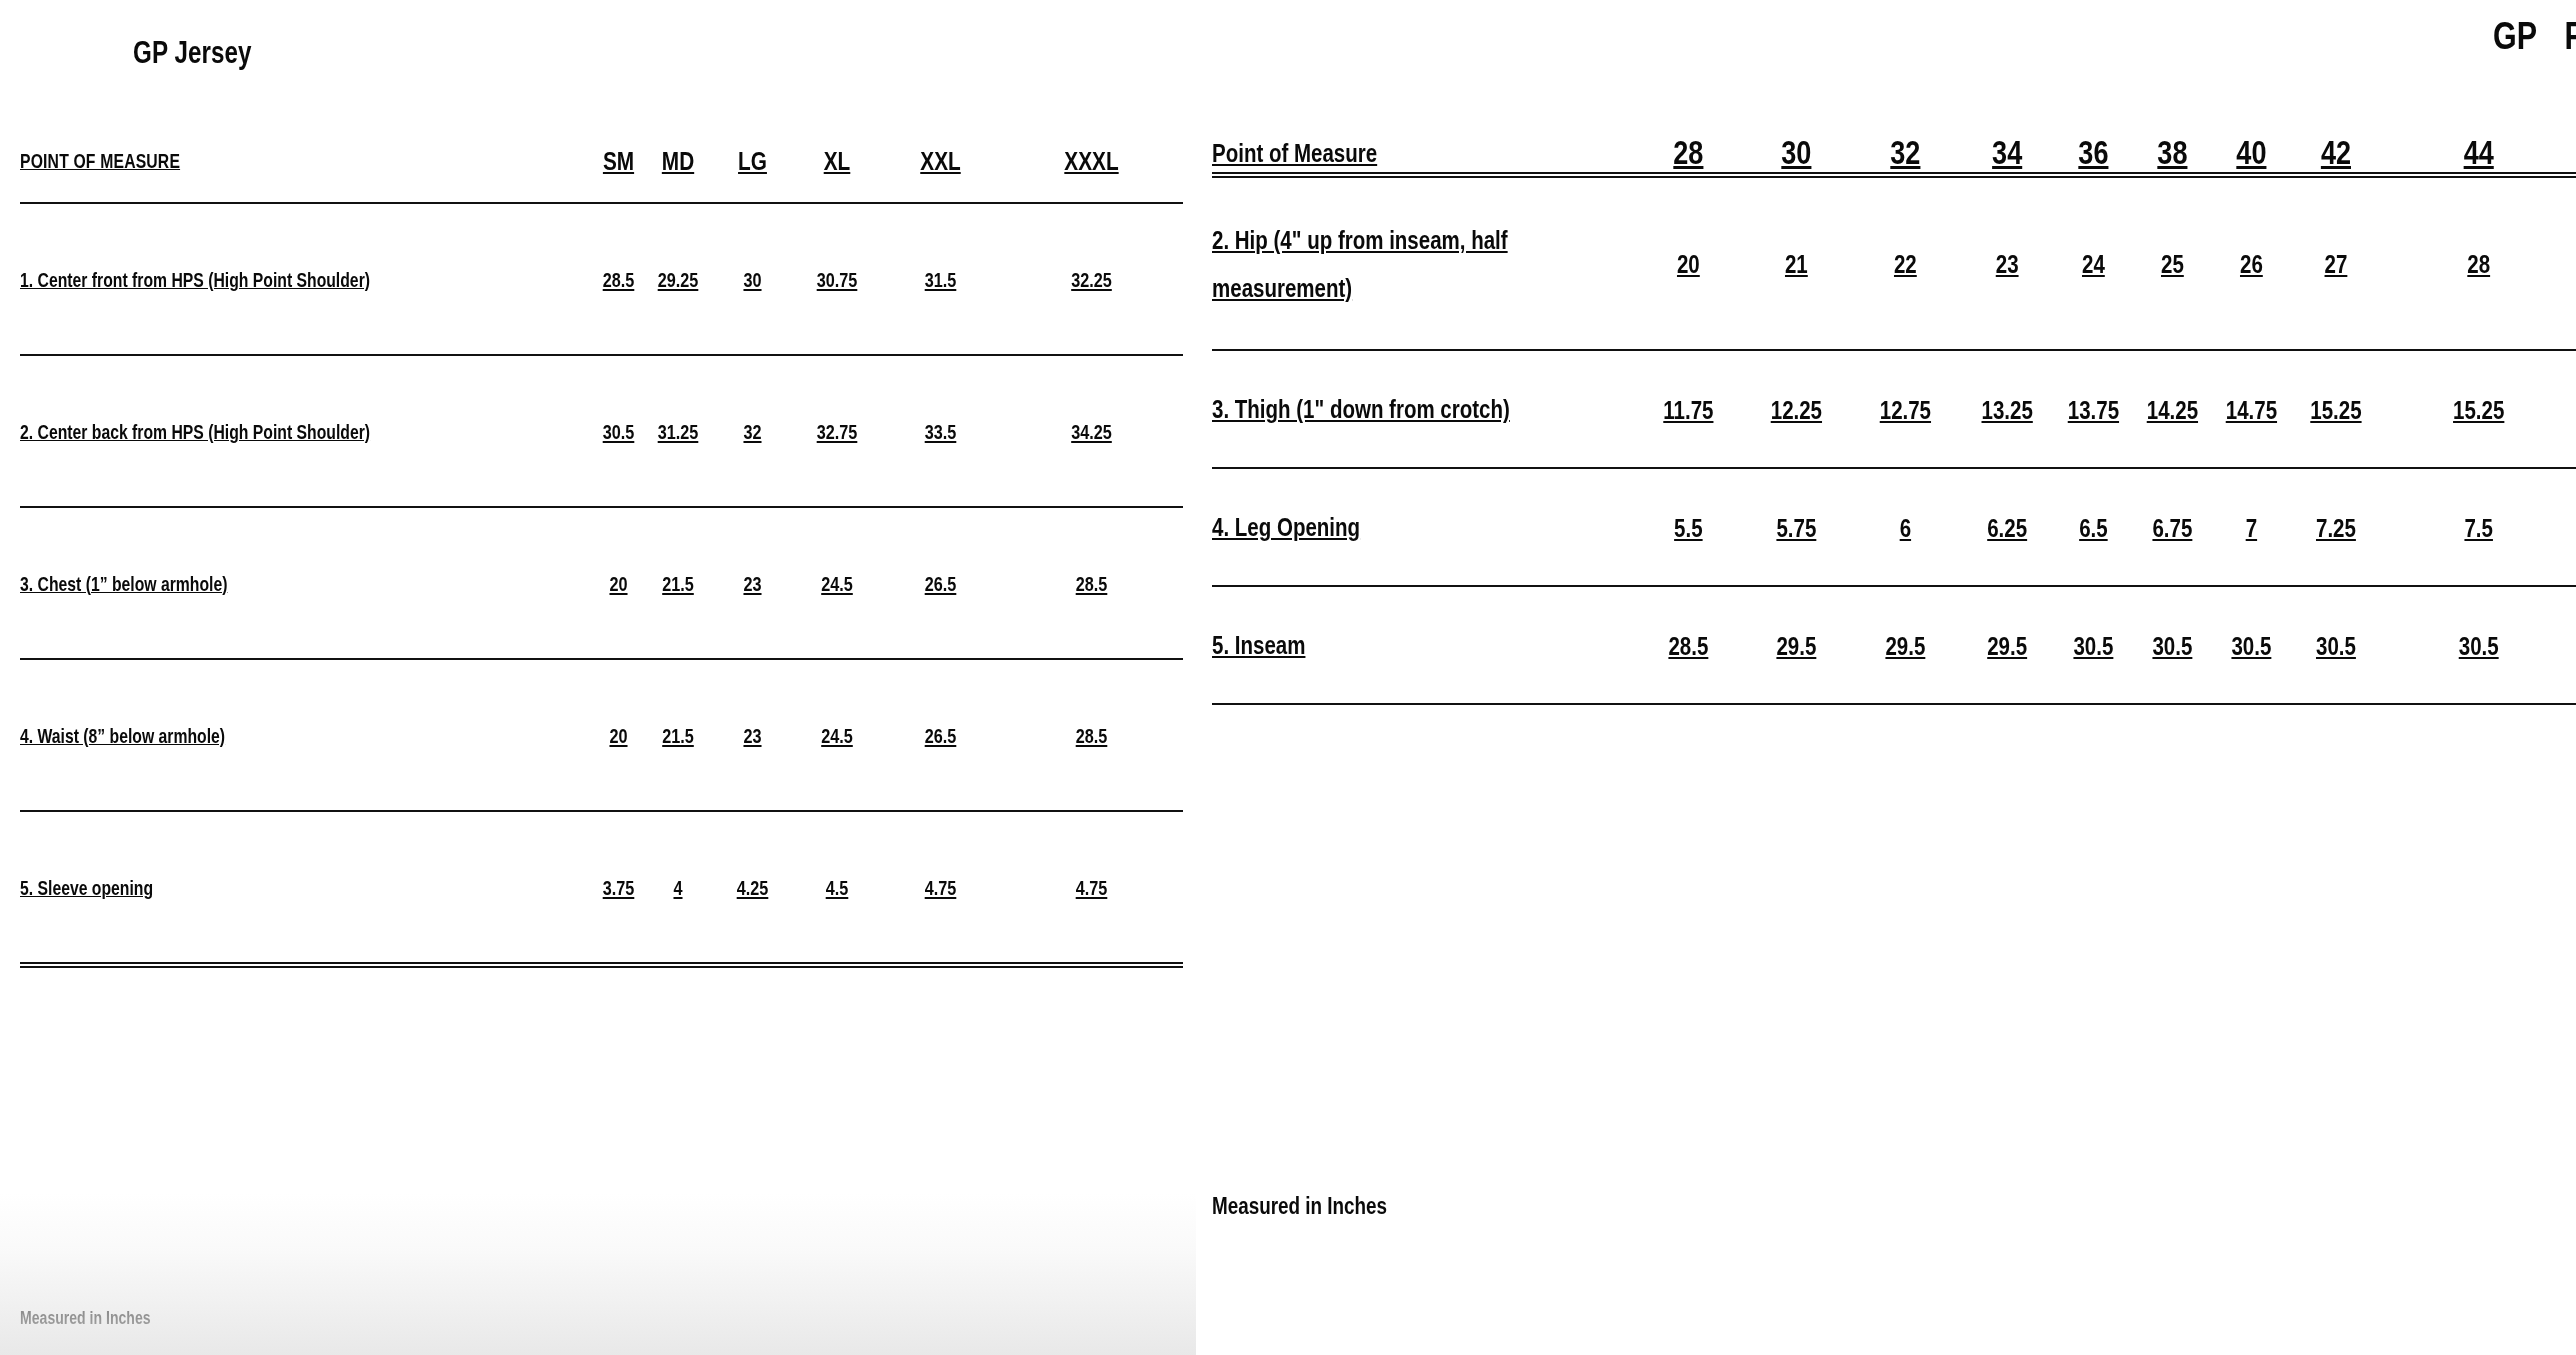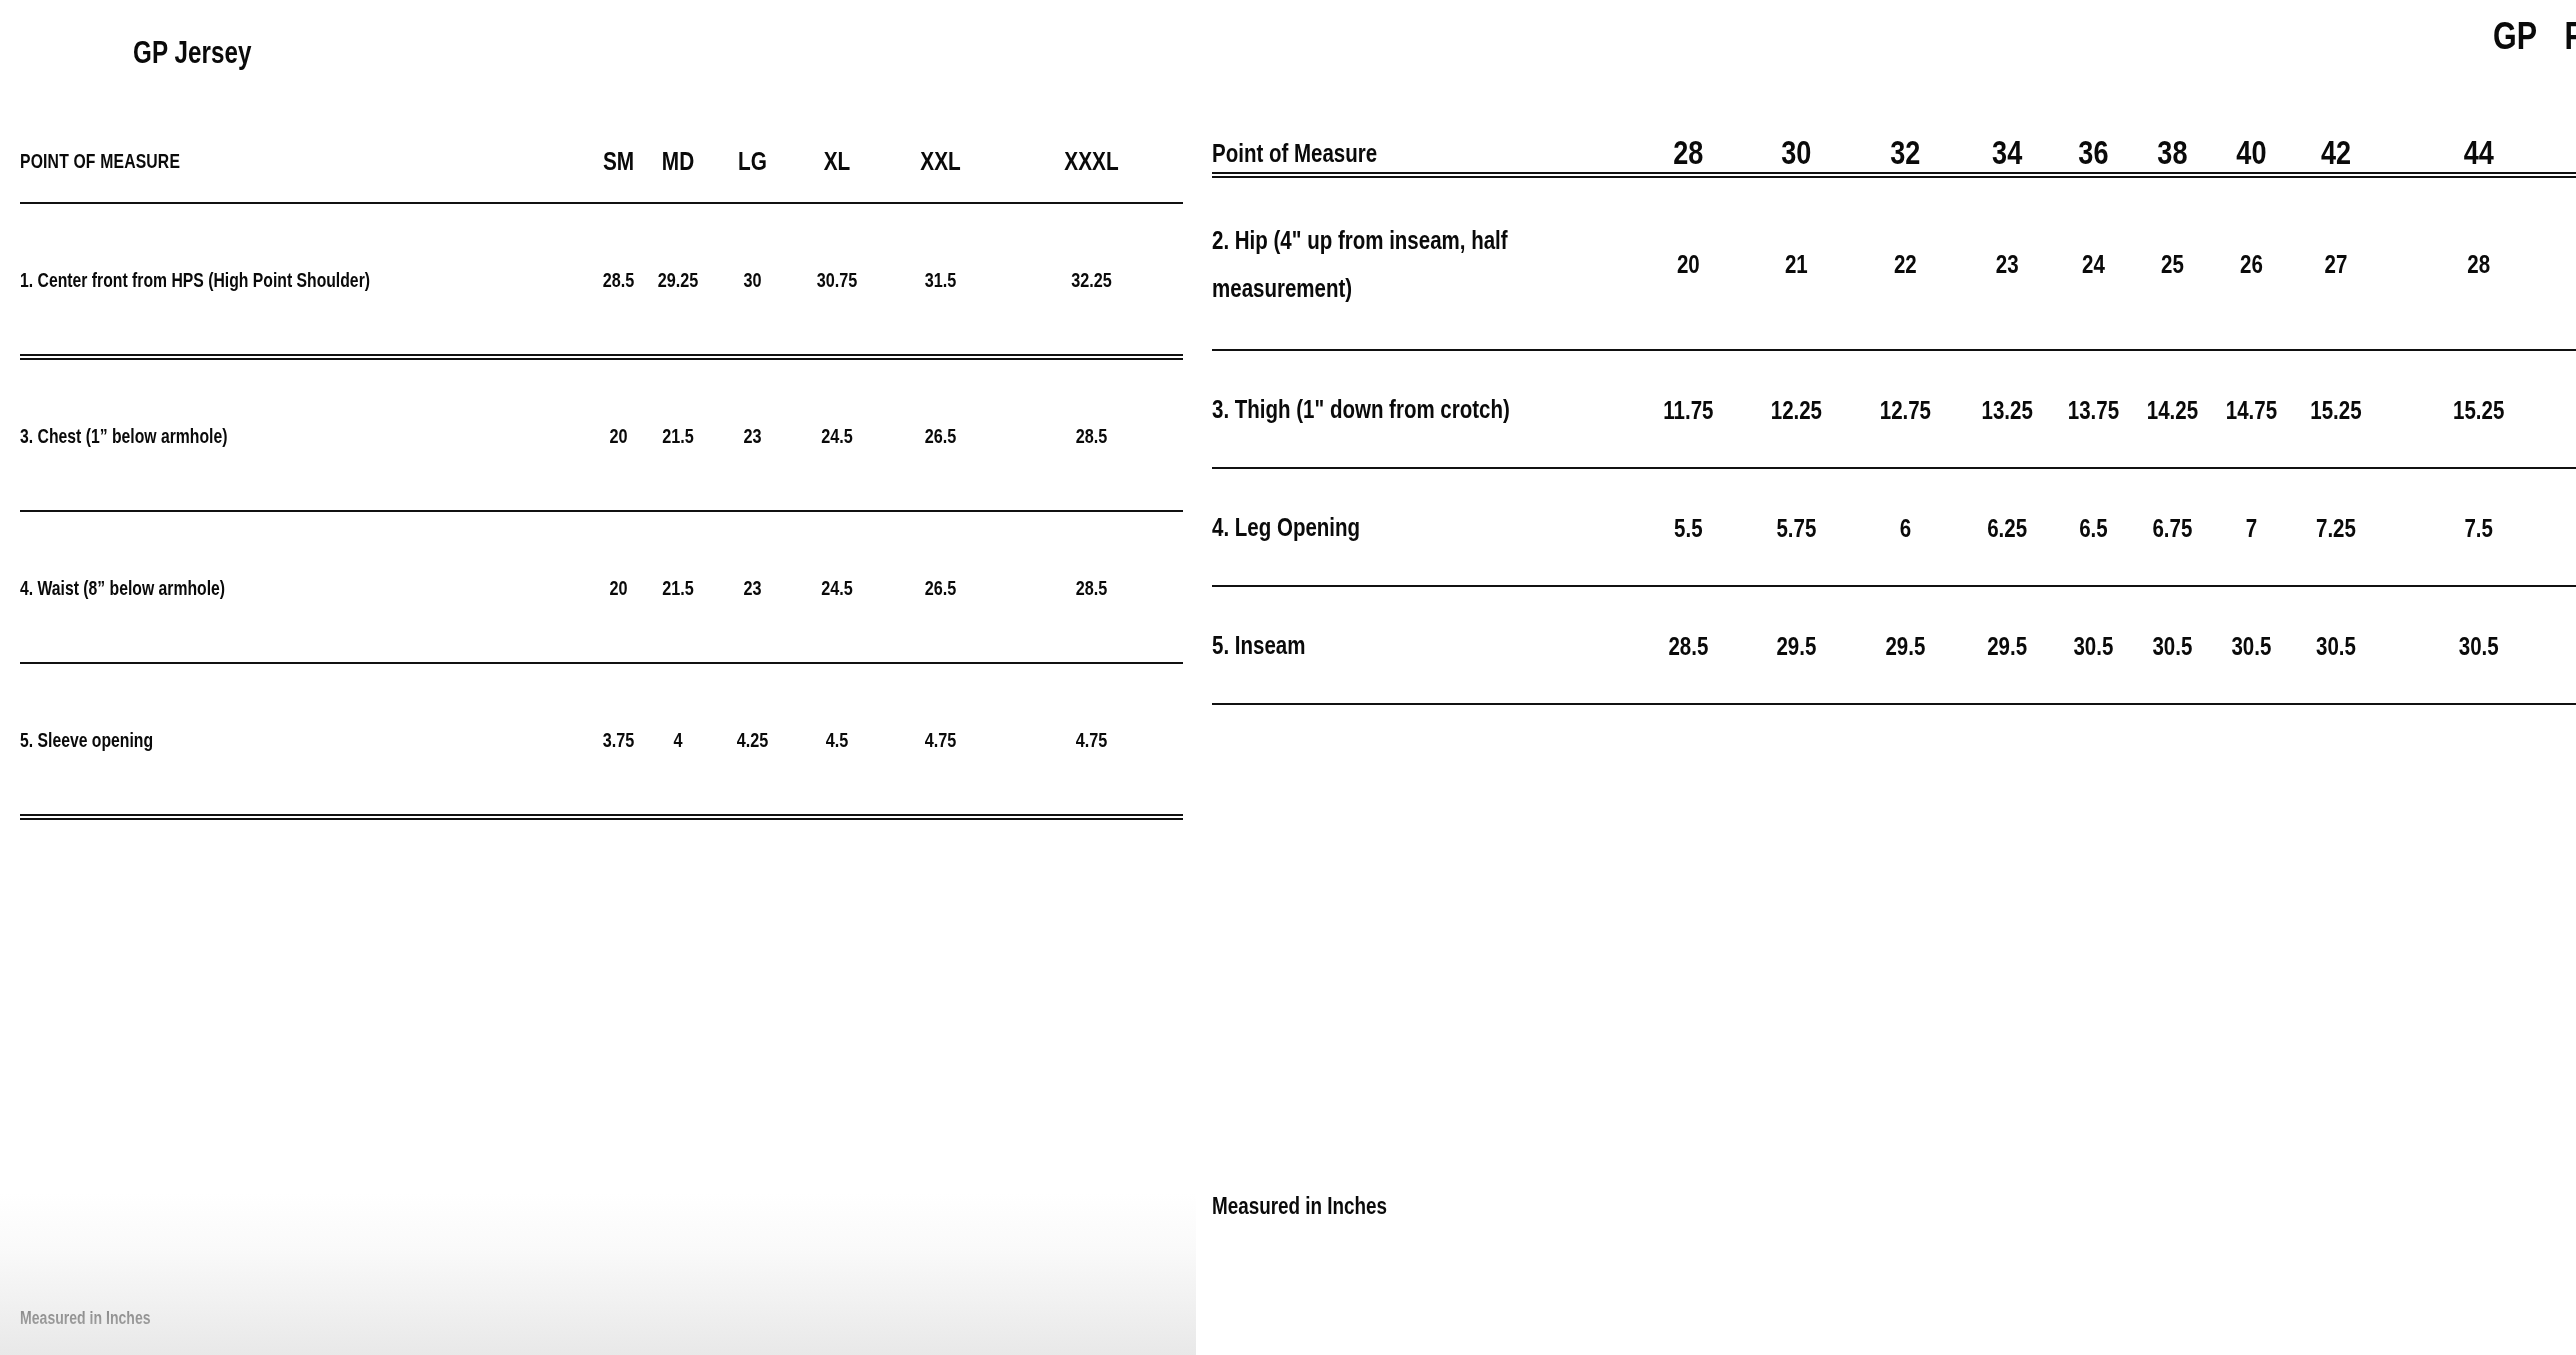--- a/index.html
+++ b/index.html
@@ -70,20 +70,21 @@
     top: 13.6px;
     font-size: 39px;
   }
   #pant-title .gap { display: inline-block; width: 35px; }
 
   
   table.size-table {
     border-collapse: collapse;
     table-layout: fixed;
     position: absolute;
+    text-decoration: underline;
   }
   table.size-table td,
   table.size-table th {
     padding: 0;
     vertical-align: middle;
     font-weight: 700;
   }
   .pom-cell {
     text-align: left;
     transform: scaleX(0.80);
@@ -213,20 +214,29 @@
           <td class="num-cell">29.25</td>
           <td class="num-cell">30</td>
           <td class="num-cell">30.75</td>
           <td class="num-cell">31.5</td>
           <td class="num-cell">32.25</td>
         </tr>
         <tr class="rule-row">
             <td colspan="7"></td>
           </tr>
 
+        <tr class="data-row">
+          <td class="pom-cell">2. Center back from HPS (High Point Shoulder)</td>
+          <td class="num-cell">30.5</td>
+          <td class="num-cell">31.25</td>
+          <td class="num-cell">32</td>
+          <td class="num-cell">32.75</td>
+          <td class="num-cell">33.5</td>
+          <td class="num-cell">34.25</td>
+        </tr>
         <tr class="rule-row">
             <td colspan="7"></td>
           </tr>
 
         <tr class="data-row">
           <td class="pom-cell">3. Chest (1” below armhole)</td>
           <td class="num-cell">20</td>
           <td class="num-cell">21.5</td>
           <td class="num-cell">23</td>
           <td class="num-cell">24.5</td>

